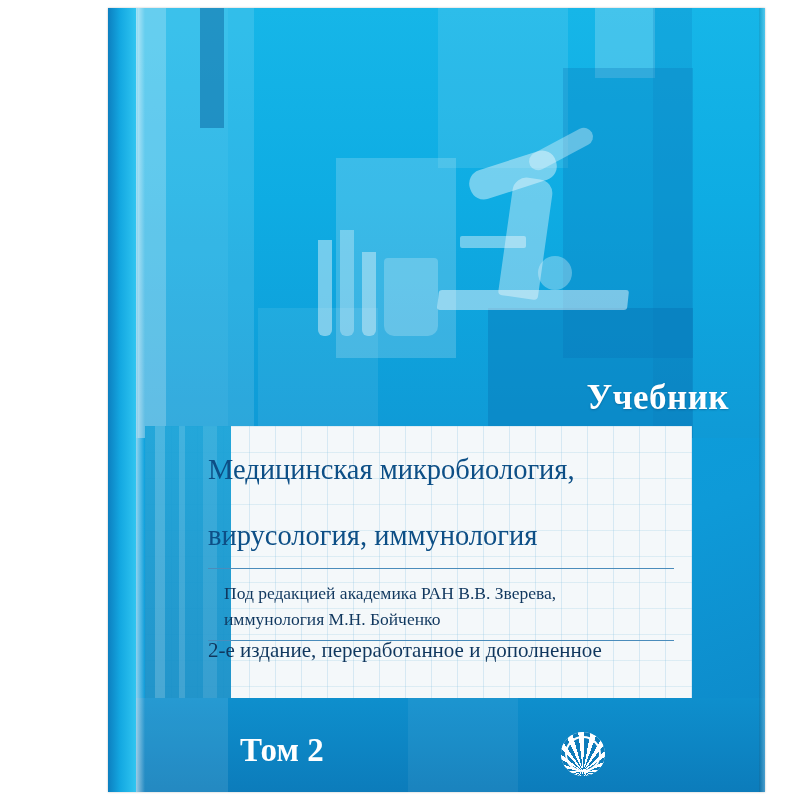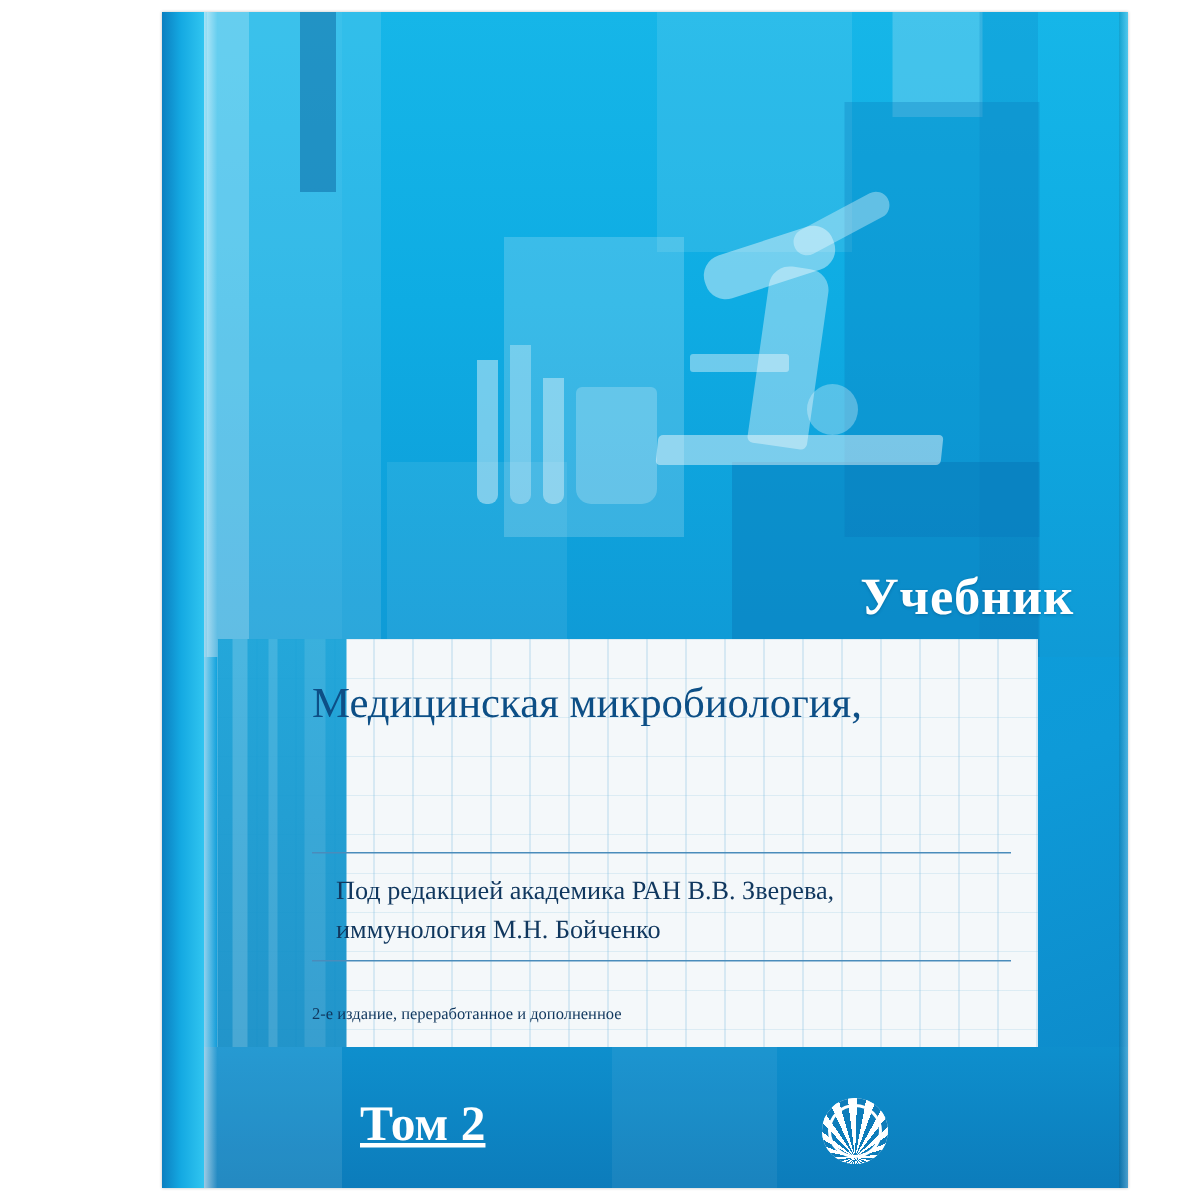--- a/index.html
+++ b/index.html
@@ -23,20 +23,21 @@
   
   .cover {
     position: absolute;
     left: 108px;
     top: 8px;
     width: 644px;
     height: 784px;
     overflow: hidden;
     background: linear-gradient(160deg, #13b3e6 0%, #0aa2de 40%, #0e9ad8 70%, #0d86c6 100%);
     box-shadow: 0 0 2px rgba(0,0,0,0.25);
+    padding-left: 13px;
   }
 
   
   .spine {
     position: absolute;
     left: 0;
     top: 0;
     width: 28px;
     height: 100%;
     background: linear-gradient(90deg, #0c7fc0 0%, #14a9e2 45%, #31c5f0 100%);
@@ -198,24 +199,24 @@
     left: 100px;
     top: 632px;
     width: 466px;
     height: 1px;
     background: #4a8cbb;
     z-index: 5;
   }
   .edition {
     position: absolute;
     left: 100px;
-    top: 662px;
+    top: 630px;
     width: 470px;
     color: #10375e;
-    font-size: 11px;
+    font-size: 21px;
     z-index: 5;
   }
 
   
   .bottom-area {
     position: absolute;
     left: 0;
     top: 690px;
     width: 100%;
     height: 94px;
@@ -225,21 +226,20 @@
   .bottom-area .bb2 { position:absolute; left:300px; top:0; width:110px; height:100%; background: rgba(255,255,255,0.06); }
 
   .volume {
     position: absolute;
     left: 132px;
     top: 724px;
     color: #ffffff;
     font-size: 33px;
     font-weight: bold;
     z-index: 7;
-    text-decoration: underline;
   }
 
   .publisher {
     position: absolute;
     right: 22px;
     top: 726px;
     text-align: right;
     z-index: 7;
     color: #ffffff;
   }
@@ -327,20 +327,21 @@
       <div class="grid-lines"></div>
       <div class="panel-blue-left">
         <div class="l1"></div>
           <div class="l2"></div>
           <div class="l3"></div>
       </div>
     </div>
 
     <div class="title-block">
       <div class="book-title-1">Медицинская микробиология,</div>
+      <div class="book-title-2">вирусология, иммунология</div>
     </div>
 
     <div class="rule"></div>
 
     <div class="editors">
       <div>Под редакцией академика РАН В.В. Зверева,</div>
       <div>иммунология М.Н. Бойченко</div>
     </div>
 
     <div class="rule2"></div>

